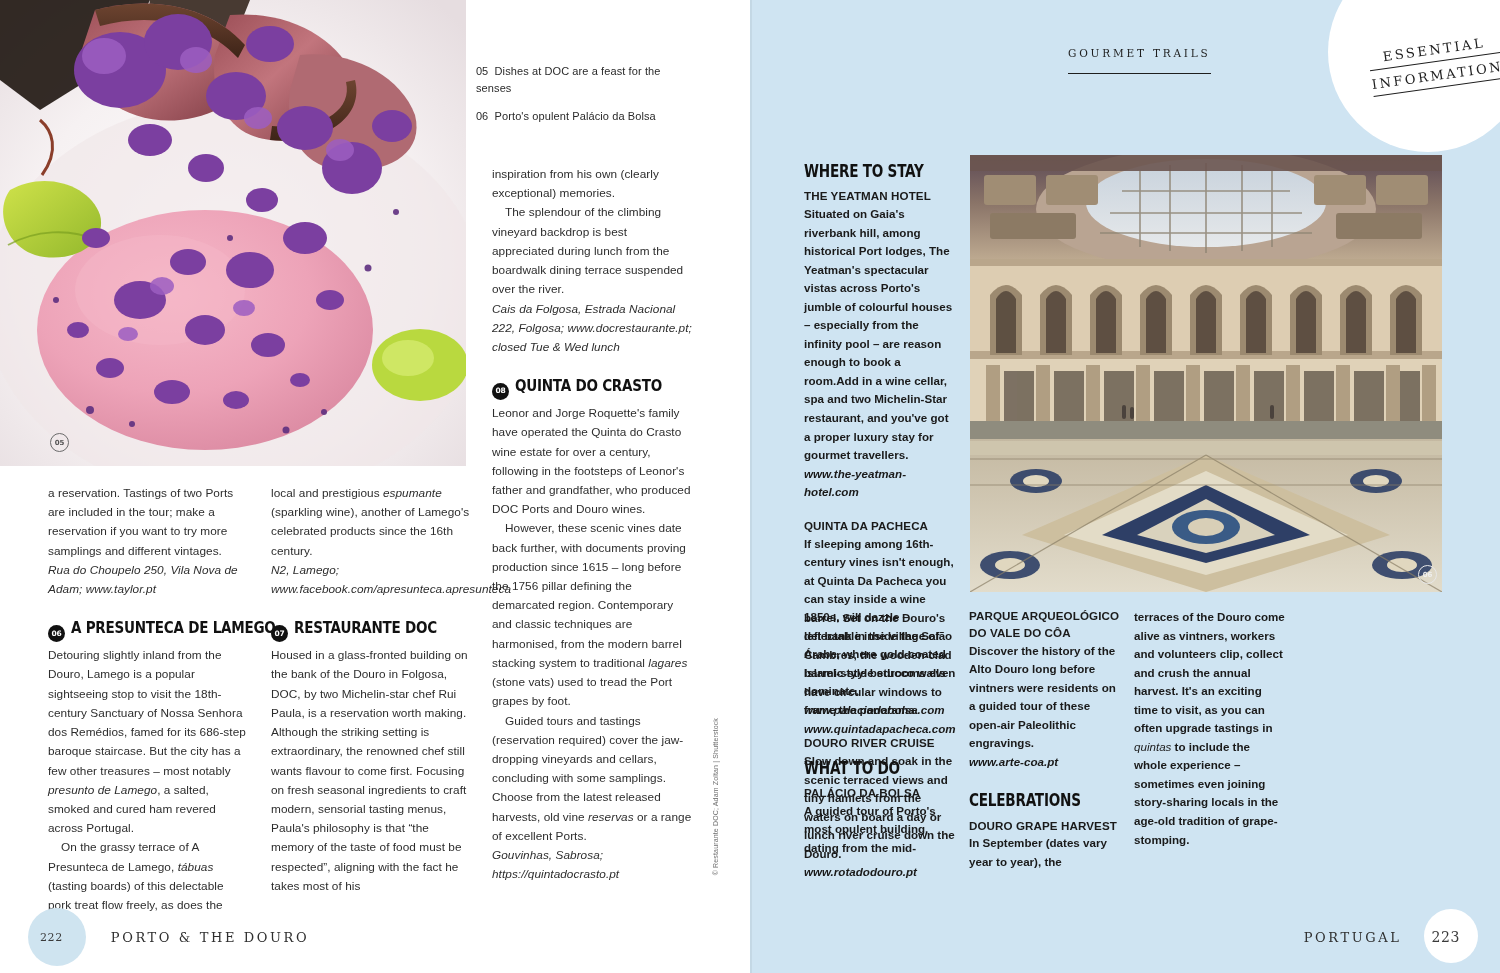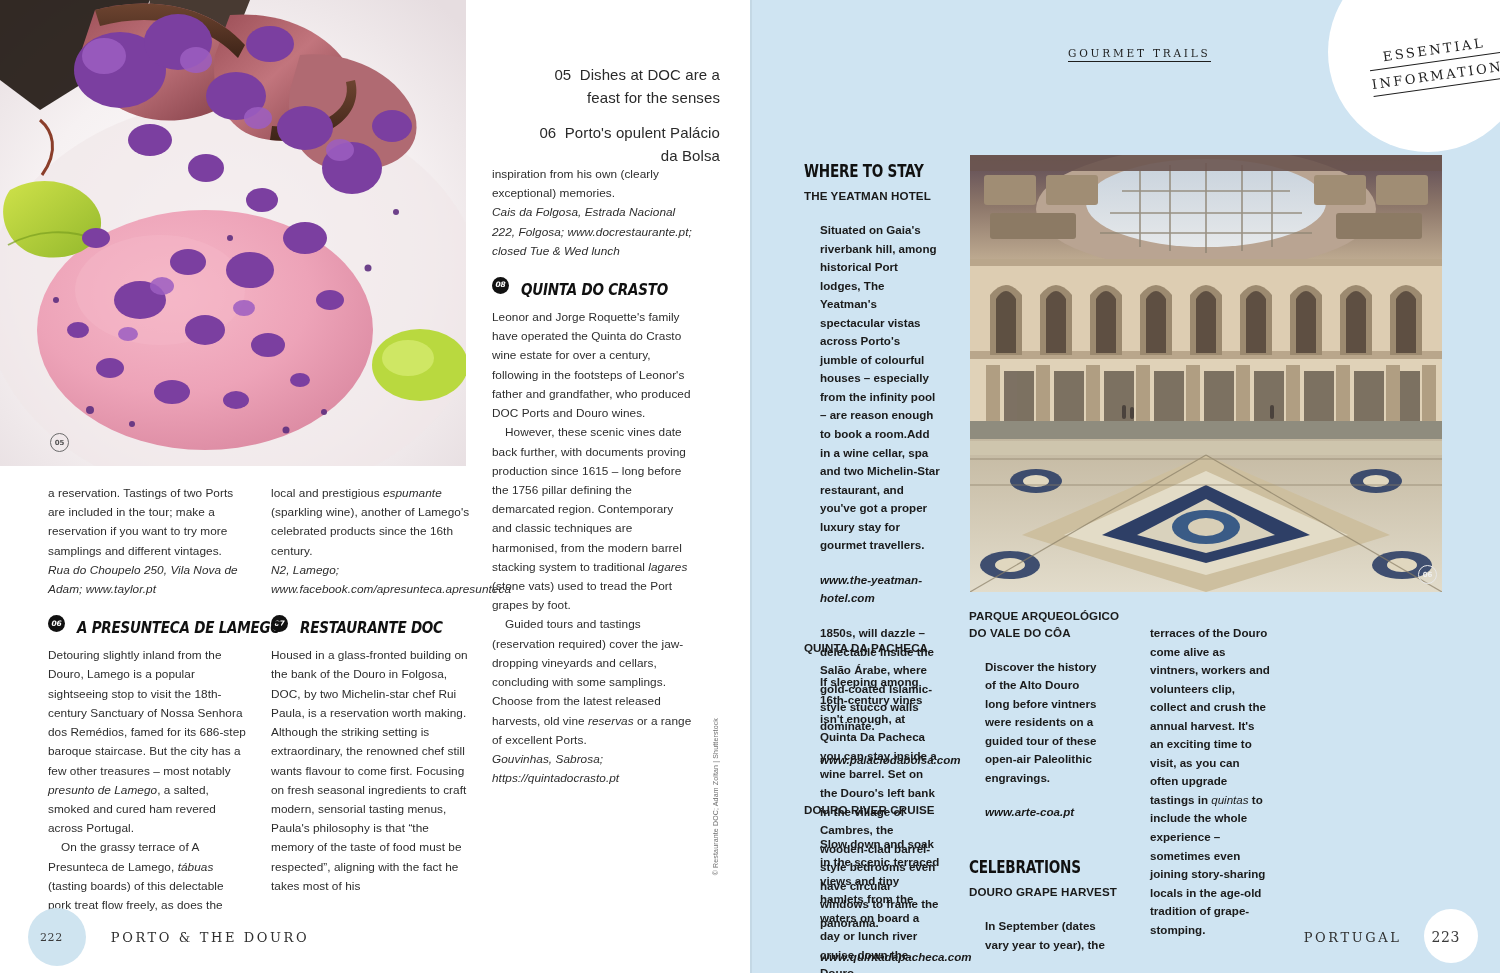--- a/index.html
+++ b/index.html
@@ -38,24 +38,23 @@
     font-weight: bold;
     letter-spacing: -0.2px;
     display: flex; align-items: center; justify-content: center;
     background: transparent;
     font-family: "DejaVu Sans", sans-serif;
   }
   .badge-05 { left: 50px; top: 433px; }
 
   
   .caption-block {
-    position: absolute; left: 520px; top: 63px; width: 200px;
-    font-size: 15px; line-height: 1.55; color: #2a2a2a;
+    position: absolute; left: 476px; top: 63px; width: 200px;
+    font-size: 11px; line-height: 1.55; color: #2a2a2a;
     letter-spacing: 0.1px;
-    text-align: right;
   }
   .caption-block p { margin-bottom: 11px; }
   .cap-num { font-weight: normal; letter-spacing: 0px; }
 
   
   .col-top-right {
     position: absolute; left: 492px; top: 165px; width: 200px;
   }
 
   
@@ -75,23 +74,22 @@
     letter-spacing: 0.05px;
     font-family: "Liberation Sans", sans-serif;
   }
   .body-txt p { margin: 0; }
   .body-txt p.indent { text-indent: 13px; }
   .body-txt .ital { font-style: italic; }
   .addr { font-style: italic; font-size: 11.8px; line-height: 1.63; color: #2d2d2d; }
 
   
   .sec-head {
-    display: flex; align-items: flex-start; gap: 12px;
+    display: flex; align-items: flex-end; gap: 6px;
     margin: 16px 0 4px 0;
-    font-style: italic;
   }
   .num-bullet {
     flex: none;
     width: 17px; height: 17px; border-radius: 50%;
     background: #111; color: #fff;
     font-size: 7.5px; font-weight: bold;
     display: flex; align-items: center; justify-content: center;
     font-family: "DejaVu Sans", sans-serif;
     letter-spacing: -0.3px;
   }
@@ -175,21 +173,21 @@
     border-bottom: 1px solid #1e1e1e;
     padding-bottom: 1px;
     margin-bottom: 4px;
   }
   .running-head {
     position: absolute; left: 318px; top: 47px;
     font-family: "DejaVu Serif", serif;
     font-size: 10.5px; letter-spacing: 2.8px;
     color: #1e1e1e;
     border-bottom: 1px solid #1e1e1e;
-    padding-bottom: 2px;
+    padding-bottom: 14px;
   }
 
   
   .bolsa-photo {
     position: absolute; left: 220px; top: 155px;
     width: 472px; height: 437px;
     overflow: hidden; background: #d5cec0;
   }
   .bolsa-photo svg { display: block; width: 100%; height: 100%; }
   .badge-06 { left: 668px; top: 565px; border-color: #e8e8e8; color: #f0f0f0; }
@@ -207,21 +205,21 @@
   .right-cols-bottom .rcol:last-child { margin-right: 0; }
 
   .info-txt {
     font-size: 11.6px;
     line-height: 1.6;
     color: #1a1a1a;
     font-weight: bold;
     letter-spacing: 0px;
     font-family: "Liberation Sans", sans-serif;
   }
-  .info-txt p { margin: 16px; }
+  .info-txt p { margin: 0; }
   .info-txt .ital { font-style: italic; font-weight: normal; }
   .info-url { font-style: italic; font-weight: bold; }
   .sub-head {
     font-size: 11.6px; font-weight: bold; color: #1a1a1a;
     letter-spacing: 0.1px; line-height: 1.45;
     font-family: "Liberation Sans", sans-serif;
   }
   .blk-head {
     font-family: "DejaVu Sans", sans-serif;
     font-size: 17px; font-weight: bold;
@@ -371,20 +369,21 @@
         <span>Dishes at DOC are a feast for the senses</span>
       </p>
       <p>
         <span class="cap-num">06</span>&nbsp;
         <span>Porto's opulent Palácio da Bolsa</span>
       </p>
     </div>
 
     <div class="col-top-right body-txt">
       <p>inspiration from his own (clearly exceptional) memories.</p>
+      <p class="indent">The splendour of the climbing vineyard backdrop is best appreciated during lunch from the boardwalk dining terrace suspended over the river.</p>
       <p class="addr">Cais da Folgosa, Estrada Nacional 222, Folgosa; www.docrestaurante.pt; closed Tue &amp; Wed lunch</p>
 
       <div class="sec-head">
         <span class="num-bullet">08</span>
         <span class="sec-title">QUINTA DO CRASTO</span>
       </div>
       <p>Leonor and Jorge Roquette's family have operated the Quinta do Crasto wine estate for over a century, following in the footsteps of Leonor's father and grandfather, who produced DOC Ports and Douro wines.</p>
       <p class="indent"><span>However, these scenic vines date back further, with documents proving production since 1615 – long before the 1756 pillar defining the demarcated region. Contemporary and classic techniques are harmonised, from the modern barrel stacking system to traditional </span><span class="ital">lagares</span><span> (stone vats) used to tread the Port grapes by foot.</span></p>
       <p class="indent"><span>Guided tours and tastings (reservation required) cover the jaw-dropping vineyards and cellars, concluding with some samplings. Choose from the latest released harvests, old vine </span><span class="ital">reservas</span><span> or a range of excellent Ports.</span></p>
       <p class="addr">Gouvinhas, Sabrosa; https://quintadocrasto.pt</p>

